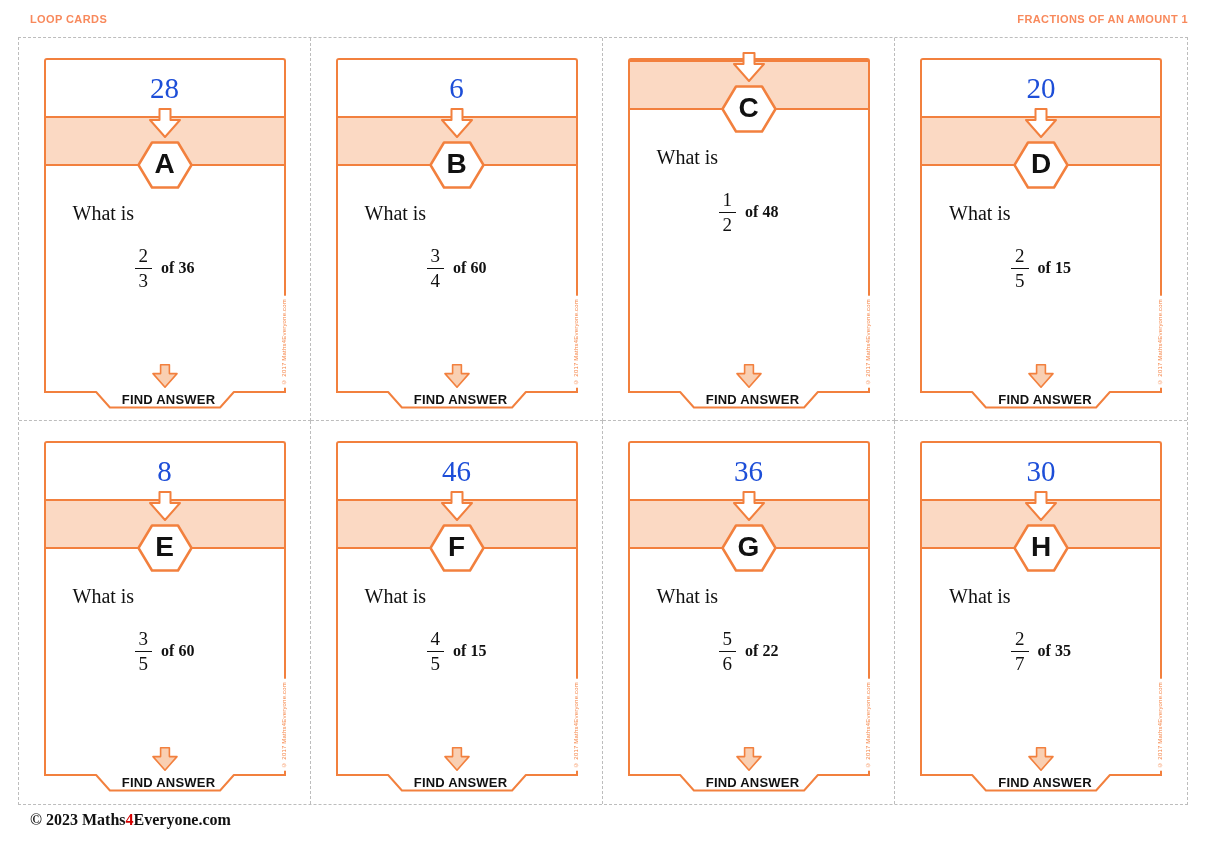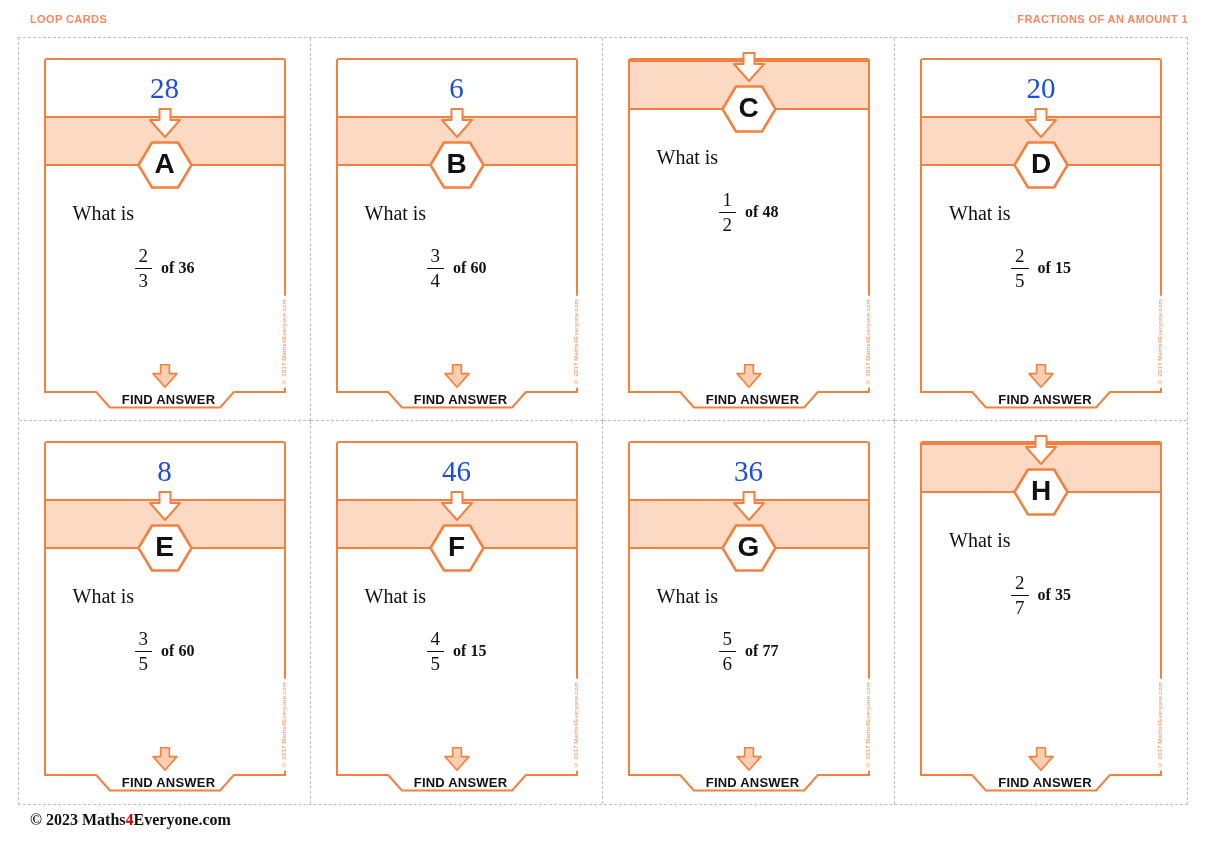--- a/index.html
+++ b/index.html
@@ -322,37 +322,38 @@
             </svg>
             <span class="hex-letter">G</span>
           </div>
         </div>
         <div class="whatis">What is</div>
         <div class="fraction-row">
           <span class="frac">
             <span class="frac-num">5</span>
             <span class="frac-den">6</span>
           </span>
-          <span class="of-amount"><span>of</span> <span>77</span></span>
-        </div>
-        <svg class="arrow-bottom" viewBox="0 0 34 30">
-          <path d="M11.5 1 H22.5 V12 H32 L17 29 L2 12 H11.5 Z" fill="#F9CFB2" stroke="#F2803E" stroke-width="2" stroke-linejoin="round"></path>
-        </svg>
-        <span class="side-copy">© 2017 Maths4Everyone.com</span>
-        <div class="bottom-strip">
-          <svg viewBox="0 0 246 18" preserveAspectRatio="none">
-            <path d="M0 1 H53 L67 16.5 H179 L193 1 H246" fill="none" stroke="#F2803E" stroke-width="2" stroke-linejoin="round"></path>
-          </svg>
-        </div>
-        <div class="find-answer">FIND ANSWER</div>
-      </div>
-    </div>
-
-    <div class="cell">
-      <div class="card">
+          <span class="of-amount"><span>of</span> <span>22</span></span>
+        </div>
+        <svg class="arrow-bottom" viewBox="0 0 34 30">
+          <path d="M11.5 1 H22.5 V12 H32 L17 29 L2 12 H11.5 Z" fill="#F9CFB2" stroke="#F2803E" stroke-width="2" stroke-linejoin="round"></path>
+        </svg>
+        <span class="side-copy">© 2017 Maths4Everyone.com</span>
+        <div class="bottom-strip">
+          <svg viewBox="0 0 246 18" preserveAspectRatio="none">
+            <path d="M0 1 H53 L67 16.5 H179 L193 1 H246" fill="none" stroke="#F2803E" stroke-width="2" stroke-linejoin="round"></path>
+          </svg>
+        </div>
+        <div class="find-answer">FIND ANSWER</div>
+      </div>
+    </div>
+
+    <div class="cell">
+      <div class="card">
+        <div class="num-row">30</div>
         <div class="band">
           <svg class="arrow-top" viewBox="0 0 34 30">
             <path d="M11.5 1 H22.5 V12 H32 L17 29 L2 12 H11.5 Z" fill="#ffffff" stroke="#F2803E" stroke-width="2" stroke-linejoin="round"></path>
           </svg>
           <div class="hex-wrap">
             <svg viewBox="0 0 56 48">
               <polygon points="15,1.5 41,1.5 54.5,24 41,46.5 15,46.5 1.5,24" fill="#ffffff" stroke="#F2803E" stroke-width="2.5" stroke-linejoin="round"></polygon>
             </svg>
             <span class="hex-letter">H</span>
           </div>

